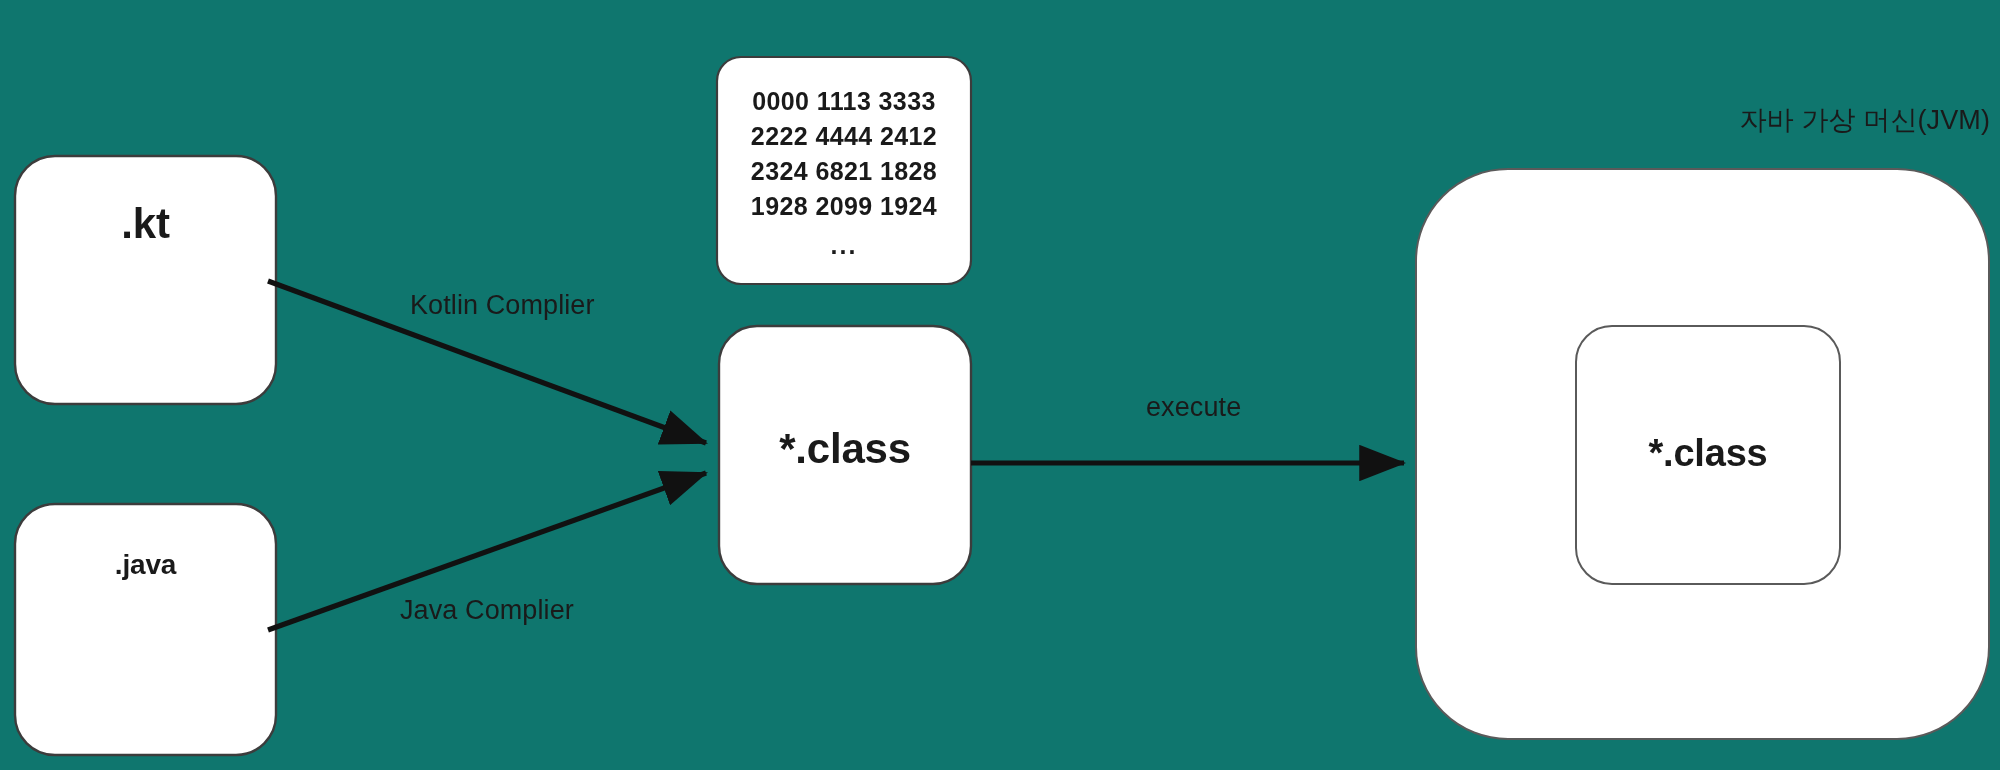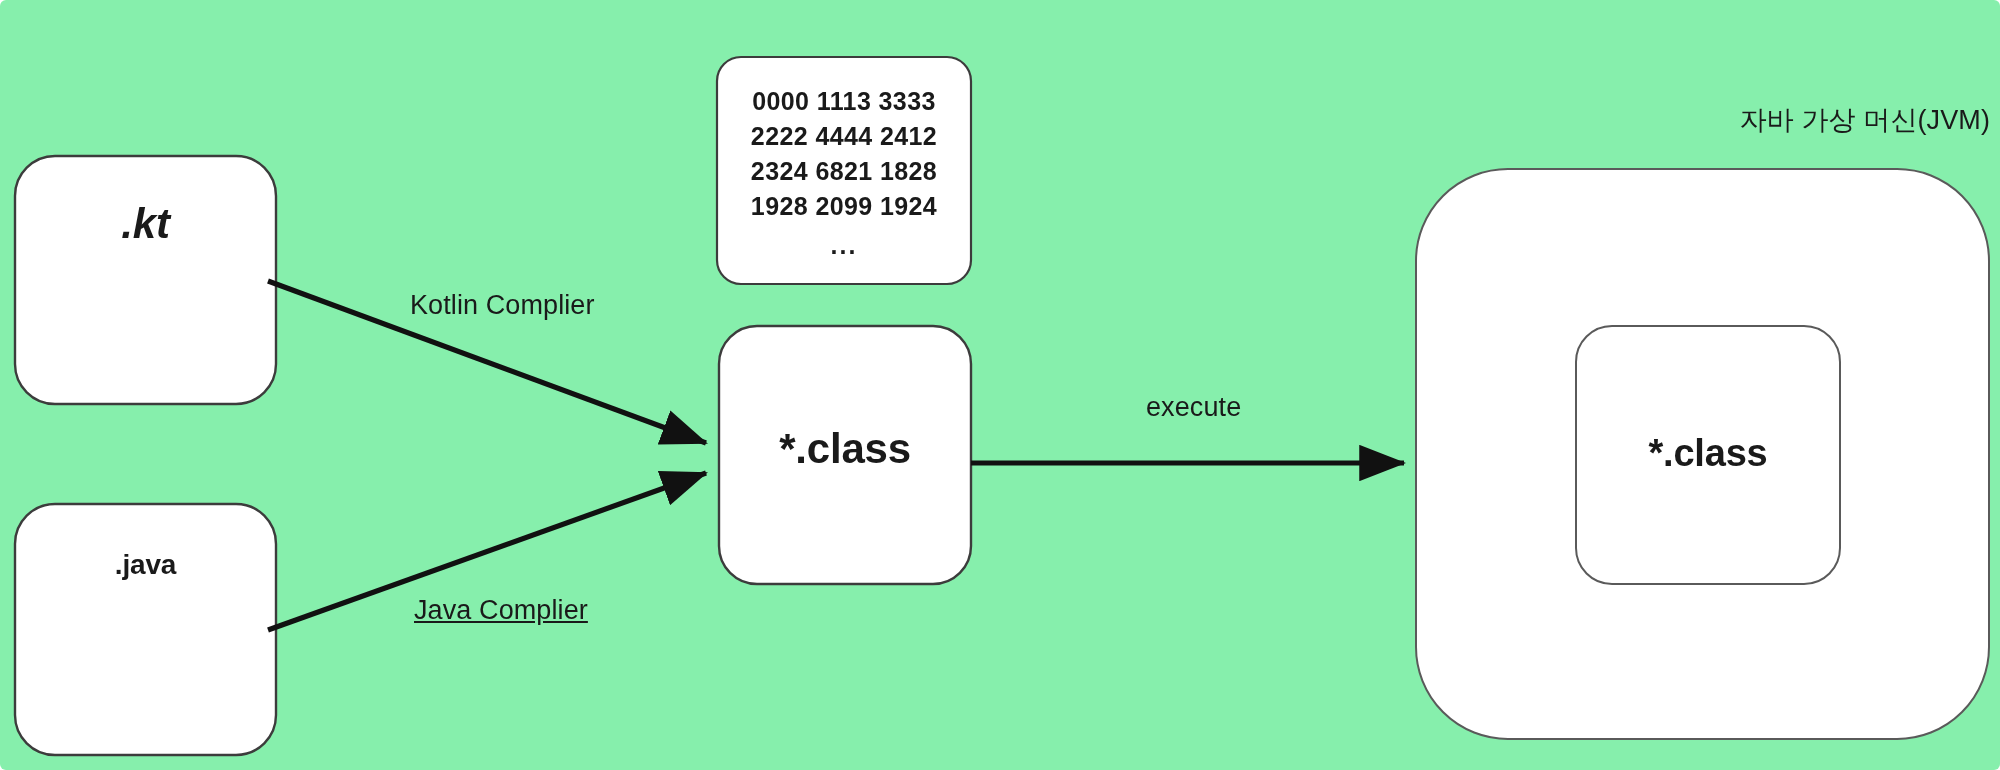--- a/index.html
+++ b/index.html
@@ -10,22 +10,21 @@
   body {
     width: 2000px;
     height: 770px;
     font-family: "Liberation Sans", "DejaVu Sans", sans-serif;
     overflow: hidden;
   }
   #diagram-root {
     position: relative;
     width: 2000px;
     height: 770px;
-    background: #86efac;
-    border-radius: 6px;
+    background: #0f766e;
   }
   #diagram-svg {
     position: absolute;
     top: 0;
     left: 0;
     width: 2000px;
     height: 770px;
   }
   .node-label {
     position: absolute;
@@ -46,36 +45,35 @@
     position: absolute;
     font-size: 27px;
     color: #1a1a1a;
     white-space: nowrap;
     text-align: right;
     letter-spacing: 0.1px;
   }
   #label-kt {
     left: 14px;  top: 200px;  width: 263px;
     font-size: 42px;
-    font-style: italic;
   }
   #label-java {
     left: 14px;  top: 549px;  width: 263px;
     font-size: 28px;
   }
   #label-class-mid {
     left: 718px; top: 425px;  width: 254px;
     font-size: 42px;
   }
   #label-class-jvm {
     left: 1575px; top: 432px; width: 266px;
     font-size: 38px;
   }
   #label-kotlin-compiler { left: 410px;  top: 290px; }
-  #label-java-compiler   { left: 414px;  top: 595px; text-decoration: underline; }
+  #label-java-compiler   { left: 400px;  top: 595px; }
   #label-execute         { left: 1146px; top: 392px; text-align: right; }
   #title-jvm             { left: 1415px; top: 102px; width: 575px; }
 
   #bytecode-box {
     position: absolute;
     left: 716px;
     top: 56px;
     width: 256px;
     height: 229px;
     box-sizing: border-box;

